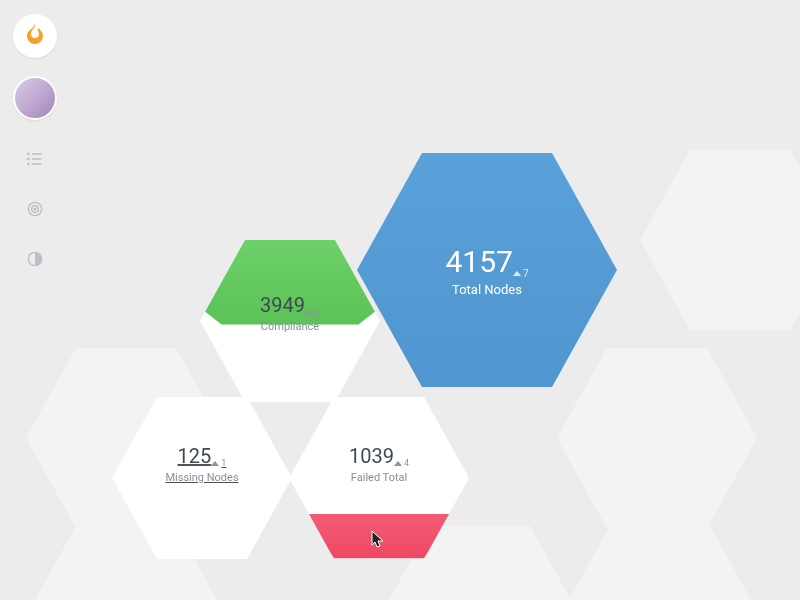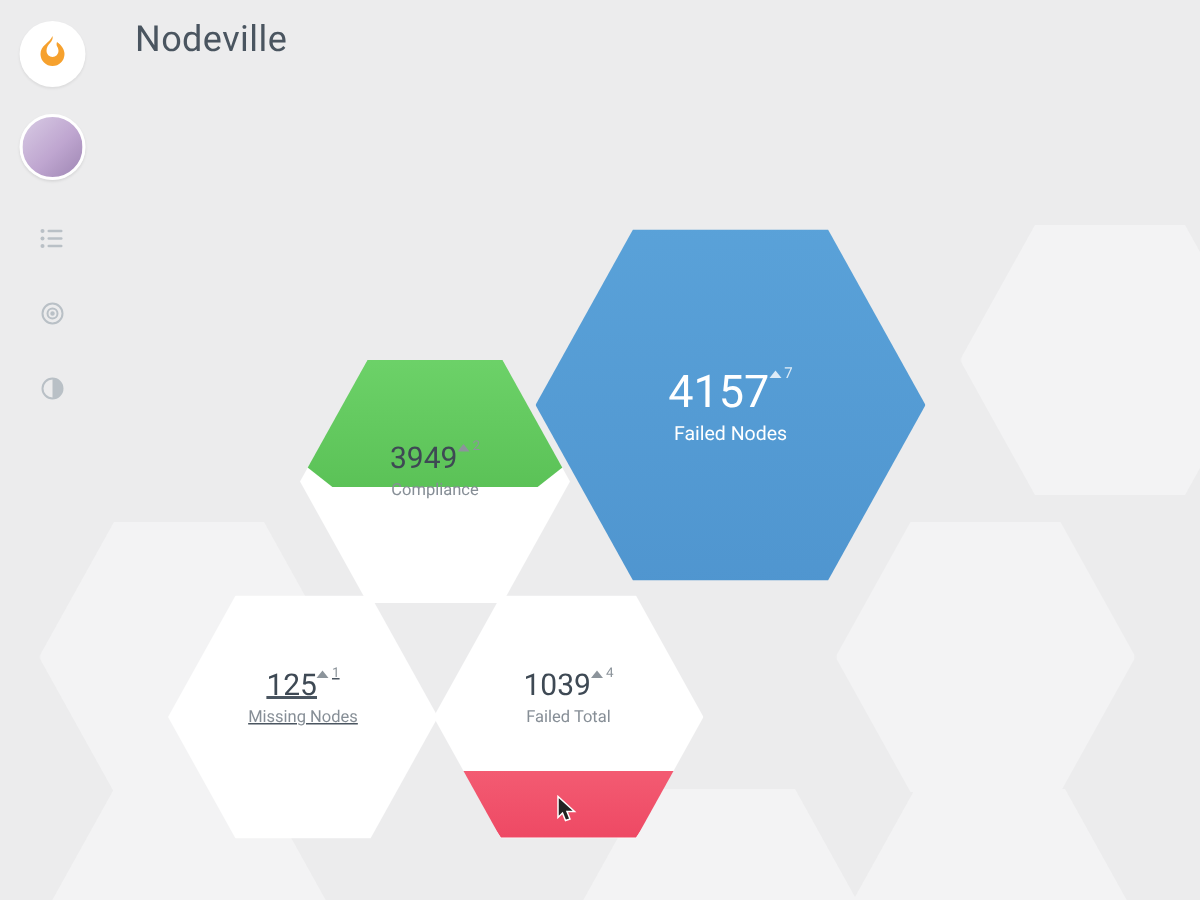--- a/index.html
+++ b/index.html
@@ -72,21 +72,21 @@
     filter: drop-shadow(0 6px 14px rgba(0,0,0,.10));
   }
   .hex .content {
     position: absolute; inset: 0;
     display: flex; flex-direction: column;
     align-items: center; justify-content: center;
     text-align: center;
     gap: 3px;
   }
   .hex .value-row {
-    display: flex; align-items: flex-start; gap: 0;
+    display: flex; align-items: flex-end; gap: 0;
     color: #3e4954;
   }
   .hex .value { font-size: 20px; font-weight: 400; }
   .hex .delta {
     font-size: 9px; color: #8c949b;
     display: inline-flex; align-items: center; gap: 2px;
   }
   .hex .delta::before {
     content: ""; display: inline-block;
     border-left: 4px solid transparent;
@@ -161,37 +161,36 @@
   </div>
   <div class="rail-icon">
     <svg viewBox="0 0 24 24">
         <circle cx="12" cy="12" r="8" fill="none" stroke="#b9c0c6" stroke-width="1.6"></circle>
         <path d="M12 4a8 8 0 0 1 0 16z" fill="#b9c0c6"></path>
       </svg>
   </div>
 </div>
 
 <div class="header">
-  <div class="app-title">Nodeville</div>
 </div>
 
 <div class="hex empty" style="left:26px;  top:338px; width:200px; height:200px;"></div>
 <div class="hex empty" style="left:557px; top:338px; width:200px; height:200px;"></div>
 <div class="hex empty" style="left:26px;  top:516px; width:200px; height:200px;"></div>
 <div class="hex empty" style="left:380px; top:516px; width:200px; height:200px;"></div>
 <div class="hex empty" style="left:560px; top:516px; width:200px; height:200px;"></div>
 <div class="hex empty" style="left:640px; top:140px; width:200px; height:200px;"></div>
 
 <div class="hex big blue" style="left:357px; top:140px; width:260px; height:260px; filter: drop-shadow(0 10px 22px rgba(0,0,0,.18));">
   <div class="content">
     <div class="value-row">
       <span class="value">4157</span>
       <span class="delta">7</span>
     </div>
-    <div class="label">Failed Nodes</div>
+    <div class="label">Total Nodes</div>
   </div>
 </div>
 
 <div class="hex card" style="left:200px; top:231px; width:180px; height:180px;">
   <div class="fill green"></div>
   <div class="content" style="justify-content:flex-start; padding-top:62px;">
     <div class="value-row">
       <span class="value">3949</span>
       <span class="delta">2</span>
     </div>

